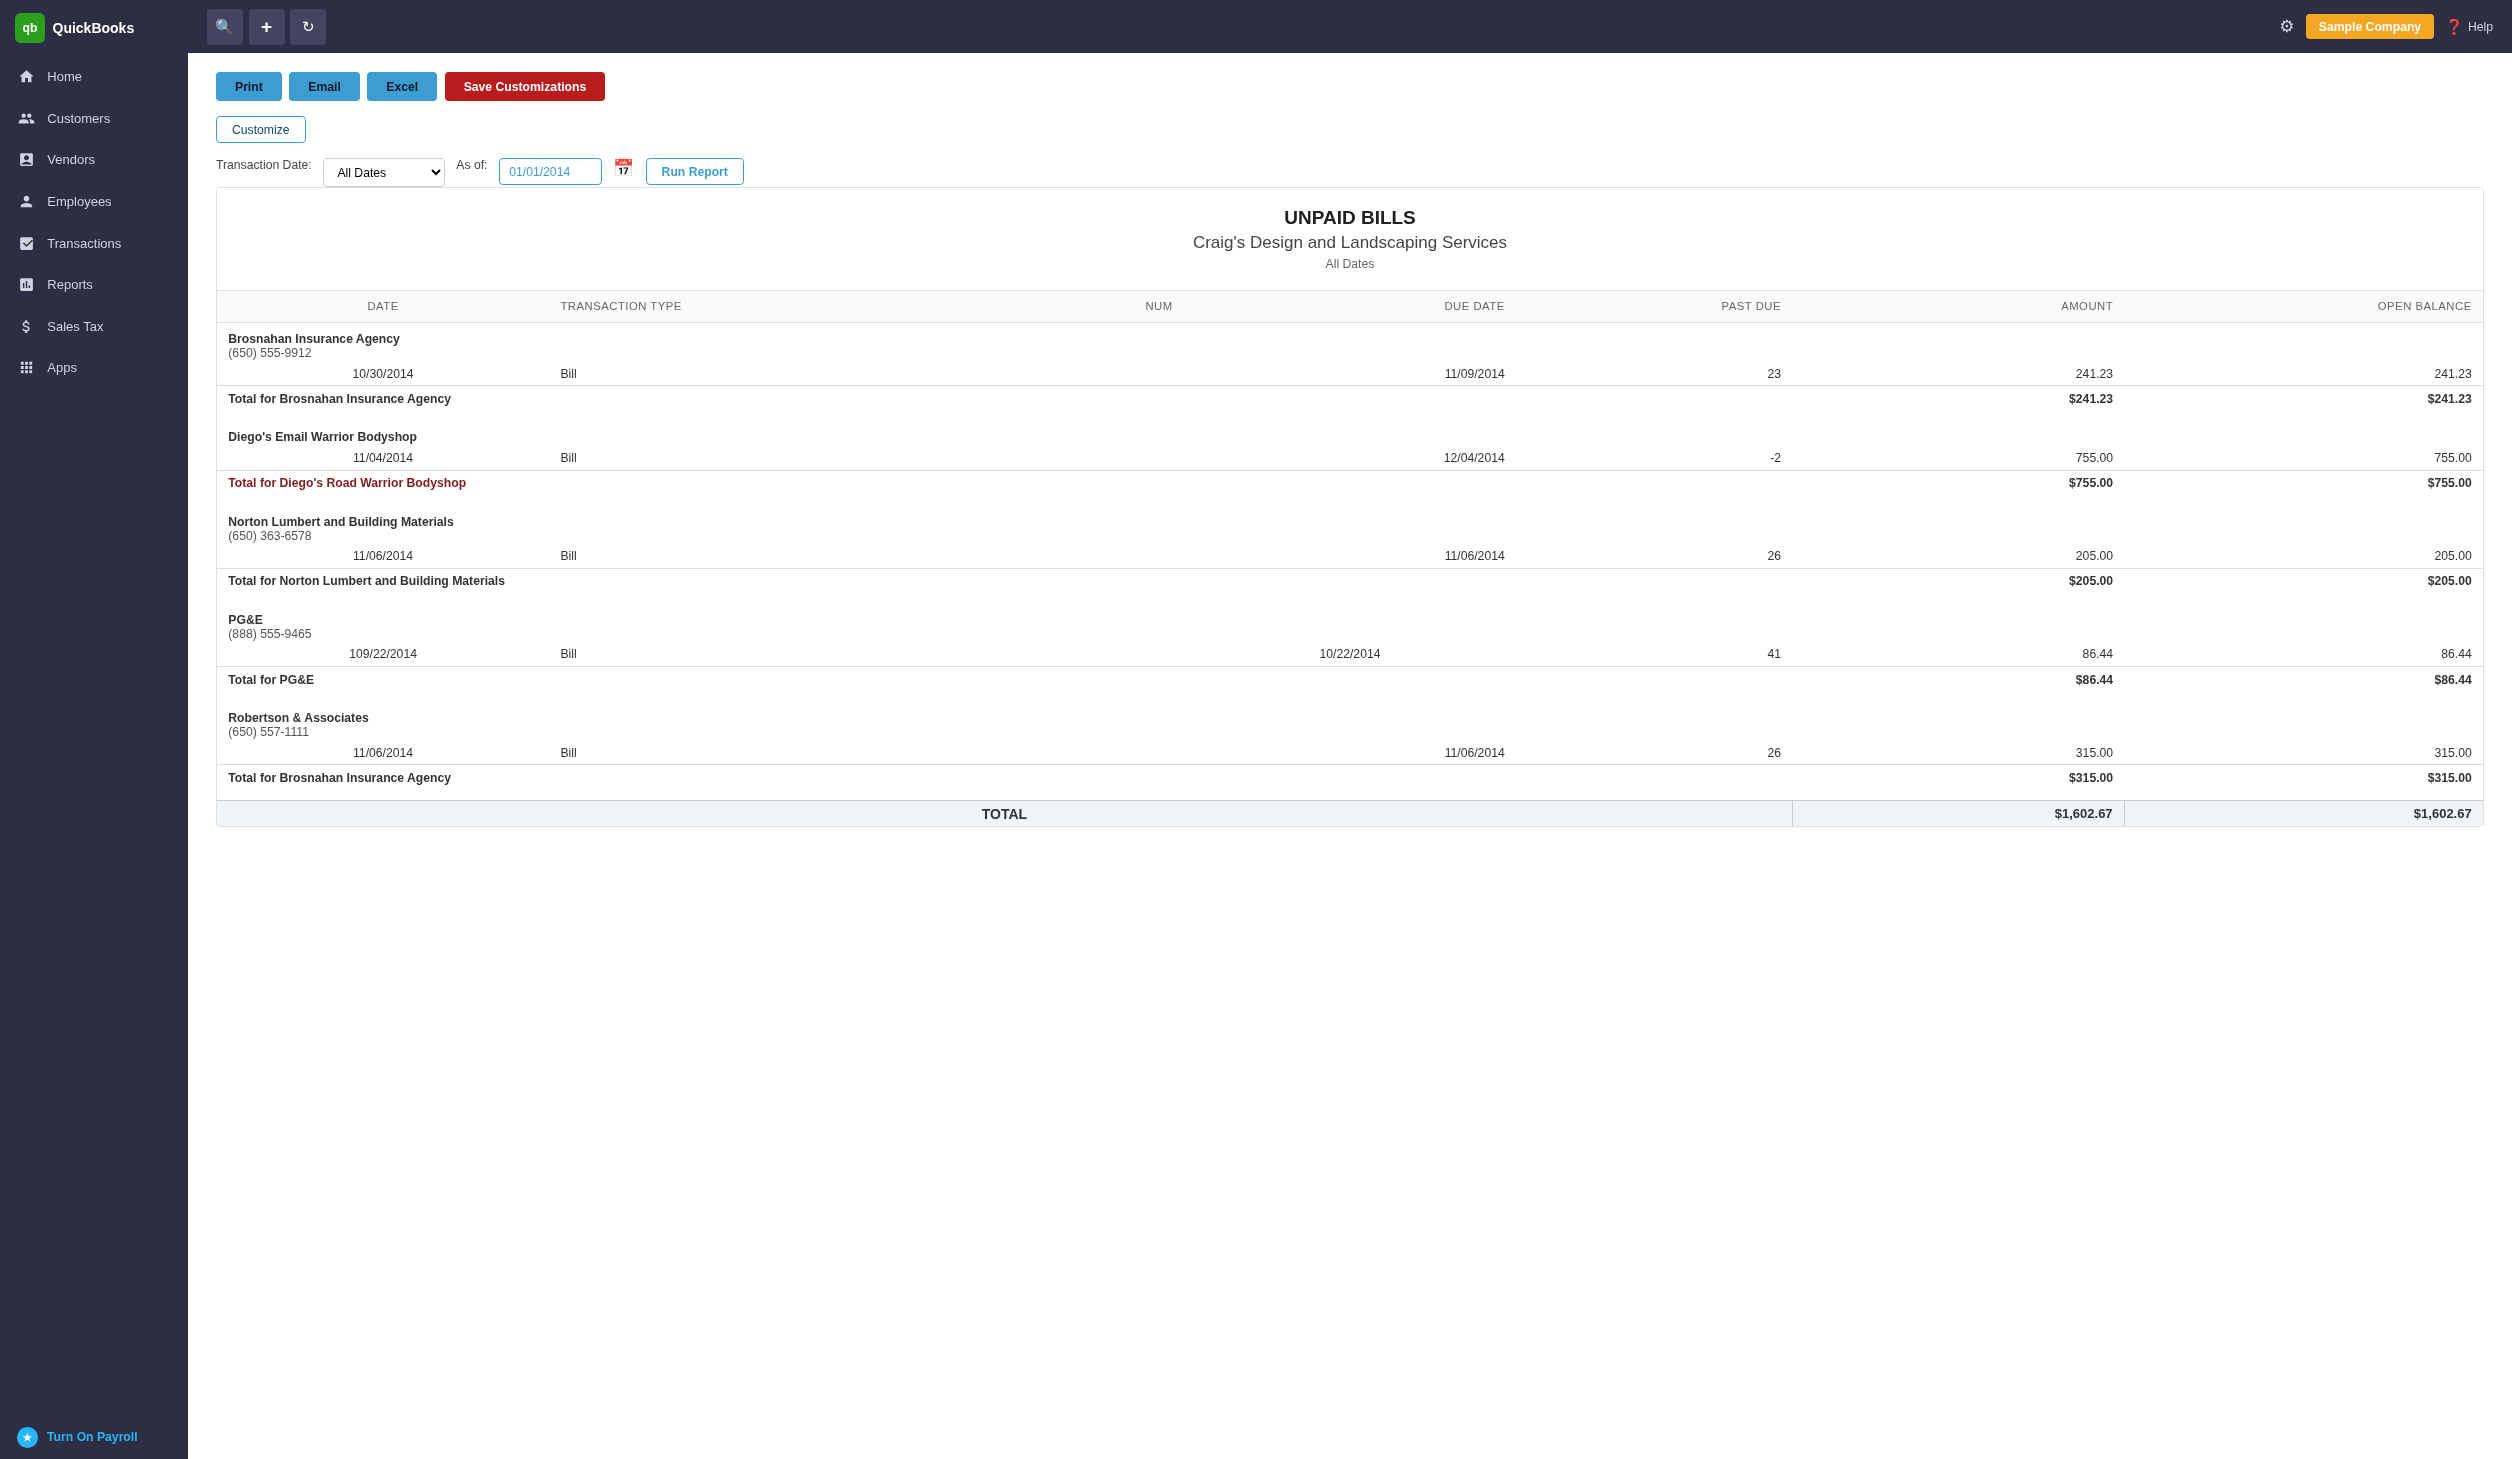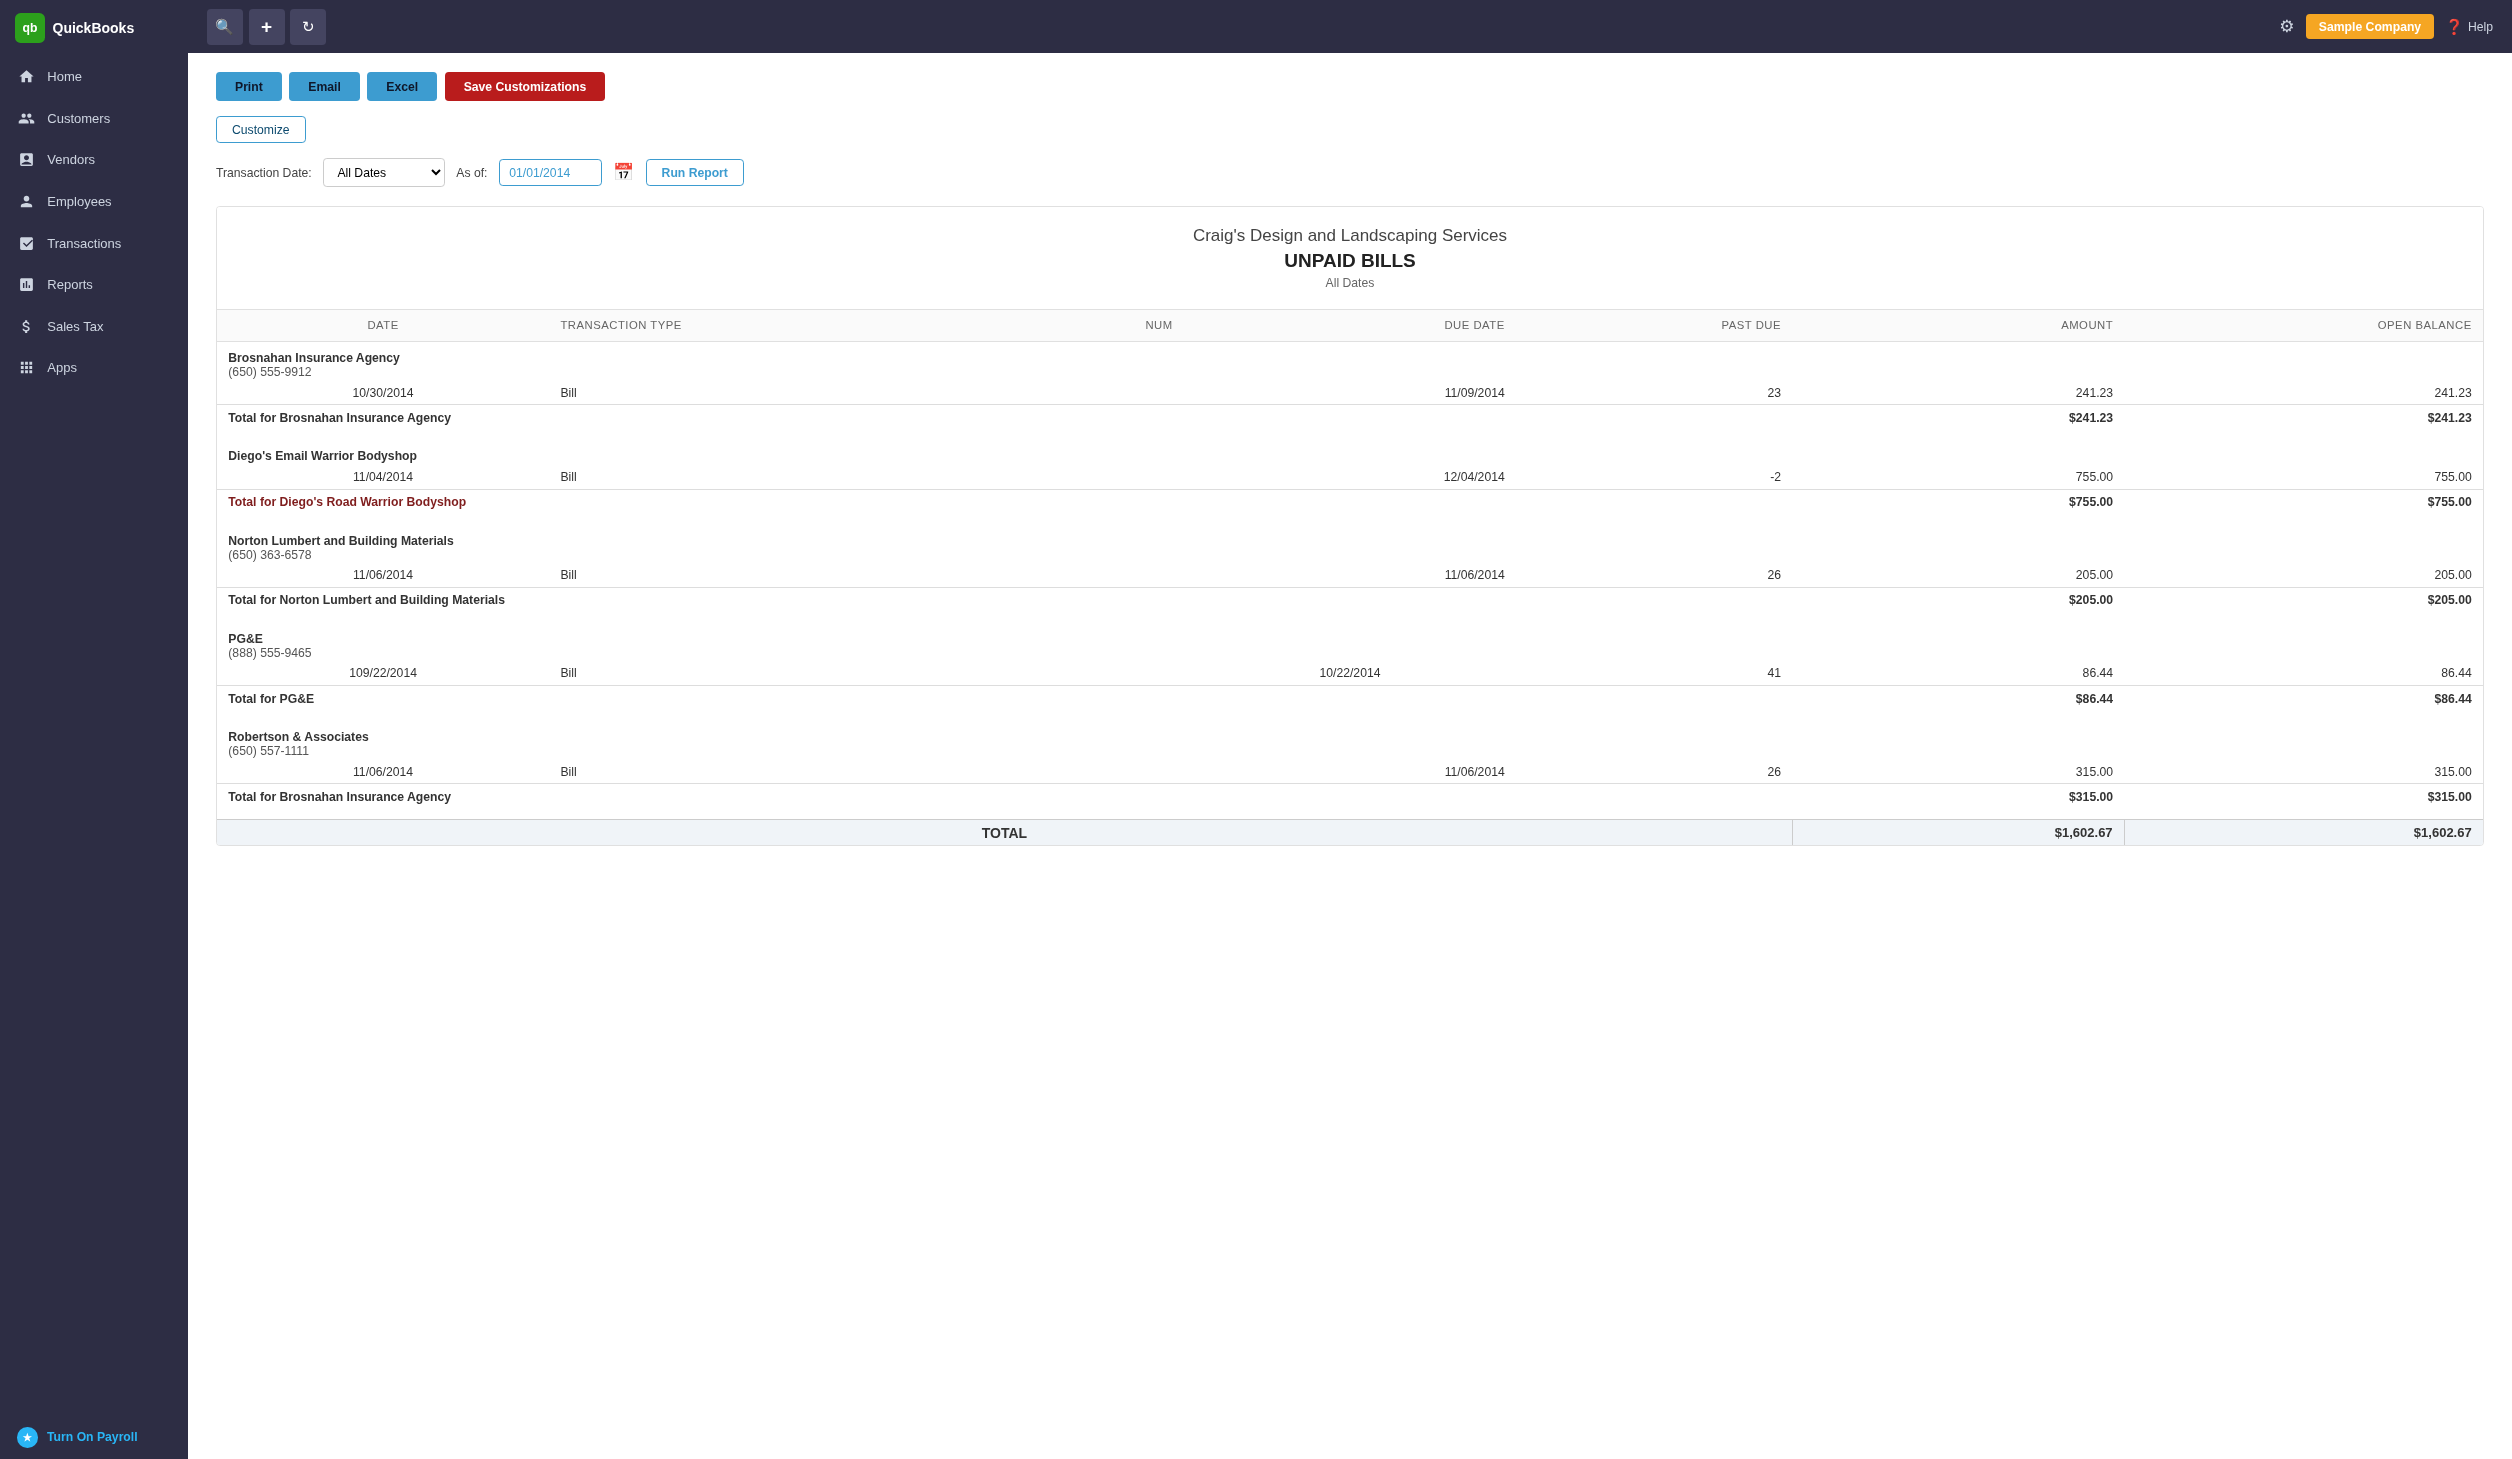--- a/index.html
+++ b/index.html
@@ -160,23 +160,22 @@
       border-radius: 3.8px;
       cursor: pointer;
       font-size: 12.2px;
       margin-bottom: 15px;
       display: inline-block;
     }
 
     
     #filter-row {
       display: flex;
-      align-items: center;
+      align-items: flex-start;
       gap: 11.3px;
-      margin-bottom: 19px;
     }
     #filter-row label {
       font-size: 12.2px;
       color: #444;
     }
     #date-select {
       border: 0.9px solid #ccc;
       padding: 5.6px 9.4px;
       border-radius: 3.8px;
       font-size: 12.2px;
@@ -408,22 +407,22 @@
       </select>
       <label id="asof-label">As of:</label>
       <input id="asof-input" type="text" value="01/01/2014" style="">
       <span id="calendar-icon">📅</span>
       <button id="run-report-btn">Run Report</button>
     </div>
 
     
     <div id="report-area">
       <div id="report-header">
+        <div id="report-title">UNPAID BILLS</div>
         <div id="report-company">Craig's Design and Landscaping Services</div>
-        <div id="report-title">UNPAID BILLS</div>
         <div id="report-subtitle">All Dates</div>
       </div>
 
       <table id="report-table">
         <thead>
           <tr>
             <th class="col-date">DATE</th>
             <th class="col-type">TRANSACTION TYPE</th>
             <th class="col-num">NUM</th>
             <th class="col-due">DUE DATE</th>

